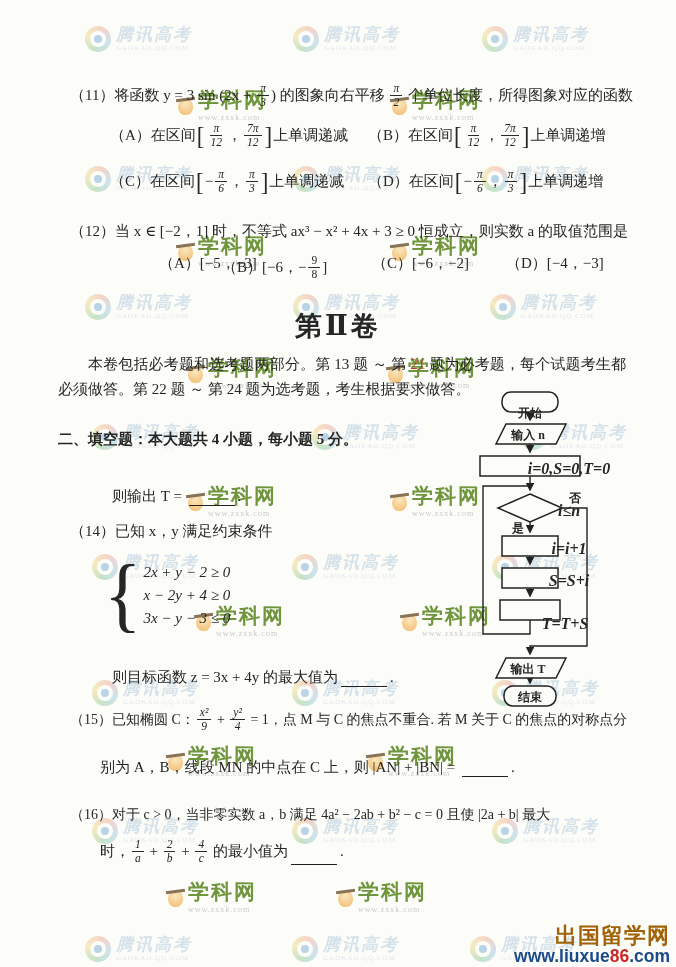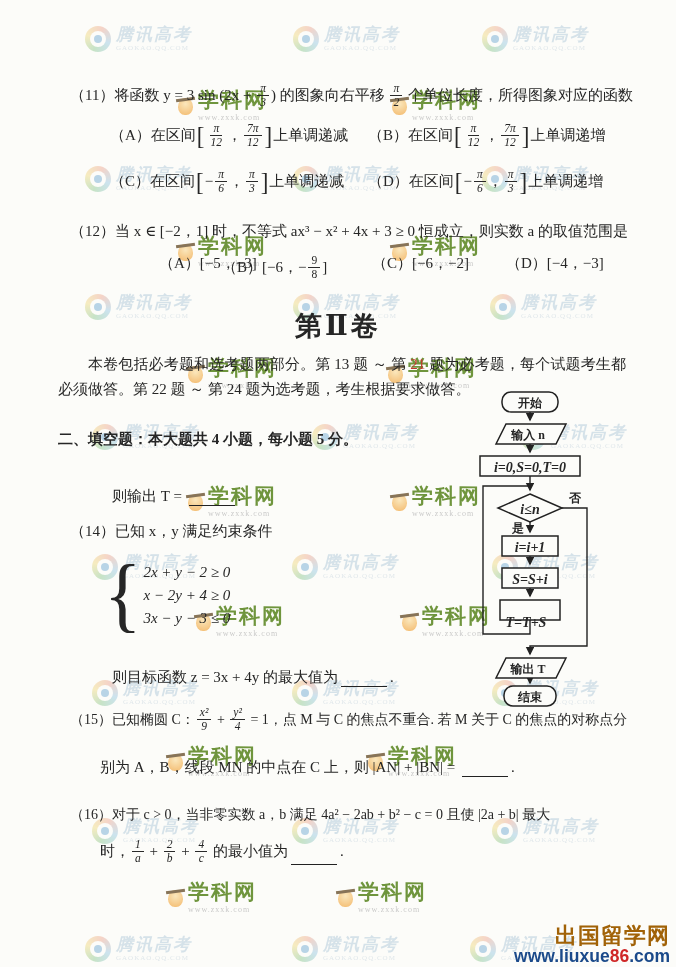--- a/index.html
+++ b/index.html
@@ -40,21 +40,21 @@
   .blank{display:inline-block; width:46px; height:13px; border-bottom:1.4px solid #222; margin:0 3px; align-self:flex-end;}
   .red{color:#c0392b;}
   .fs15{font-size:15px;}
   .fs14{font-size:14px;}
   #p2-title{left:0; top:308px; width:676px; text-align:center; font-size:27px; font-weight:bold; letter-spacing:3px;}
   #p2-para{left:58px; top:352px; width:568px; font-size:15px; line-height:25px; text-indent:2em; text-align:justify;}
   
   #flow{left:468px; top:390px; width:145px; height:330px; z-index:2;}
   #flow svg{position:absolute; left:0; top:0;}
   .fnode{position:absolute; text-align:center; font-size:12px; line-height:1;}
-  .fvar{font-style:italic; font-weight:bold; font-size:14px;}
+  .fvar{font-style:italic; font-weight:bold; font-size:16px;padding-left:39px;}
   
   #footer{right:6px; top:924px; text-align:right; z-index:3; line-height:1.05;}
   #footer .site{font-size:22px; font-weight:bold; color:#a16207; letter-spacing:1px;}
   #footer .url{font-size:17.5px; font-weight:bold; color:#1b4a8a; font-family:"Liberation Sans","DejaVu Sans",sans-serif;}
   #footer .url .r{color:#cf2727;}
 </style>
 </head>
 <body>
 
 <div id="page">
@@ -516,21 +516,21 @@
       <rect x="34" y="2" width="56" height="20" rx="9" fill="#fcfcf9" stroke="#222" stroke-width="1.5"></rect>
       <polygon points="38,34 98,34 88,54 28,54" fill="#fcfcf9" stroke="#222" stroke-width="1.5"></polygon>
       <rect x="12" y="66" width="100" height="20" fill="#fcfcf9" stroke="#222" stroke-width="1.5"></rect>
       <polygon points="62,104 94,118 62,132 30,118" fill="#fcfcf9" stroke="#222" stroke-width="1.5"></polygon>
       <rect x="34" y="146" width="56" height="20" fill="#fcfcf9" stroke="#222" stroke-width="1.5"></rect>
       <rect x="34" y="178" width="56" height="20" fill="#fcfcf9" stroke="#222" stroke-width="1.5"></rect>
       <rect x="32" y="210" width="60" height="20" fill="#fcfcf9" stroke="#222" stroke-width="1.5"></rect>
       <polygon points="38,268 98,268 88,288 28,288" fill="#fcfcf9" stroke="#222" stroke-width="1.5"></polygon>
       <rect x="36" y="296" width="52" height="20" rx="9" fill="#fcfcf9" stroke="#222" stroke-width="1.5"></rect>
     </svg>
-    <div class="fnode" style="left:34px; top:7px; width:56px; font-weight:bold;">开始</div>
+    <div class="fnode" style="left:34px; top:17px; width:56px; font-weight:bold;">开始</div>
     <div class="fnode" style="left:28px; top:39px; width:64px; font-weight:bold;">输入 n</div>
     <div class="fnode fvar" style="left:12px; top:71px; width:100px;">i=0,S=0,T=0</div>
     <div class="fnode fvar" style="left:30px; top:113px; width:64px;">i≤n</div>
     <div class="fnode" style="left:98px; top:102px; width:18px; font-weight:bold;">否</div>
     <div class="fnode" style="left:42px; top:132px; width:16px; font-weight:bold;">是</div>
     <div class="fnode fvar" style="left:34px; top:151px; width:56px;">i=i+1</div>
     <div class="fnode fvar" style="left:34px; top:183px; width:56px;">S=S+i</div>
     <div class="fnode fvar" style="left:32px; top:226px; width:52px;">T=T+S</div>
     <div class="fnode" style="left:28px; top:273px; width:64px; font-weight:bold;">输出 T</div>
     <div class="fnode" style="left:36px; top:301px; width:52px; font-weight:bold;">结束</div>

